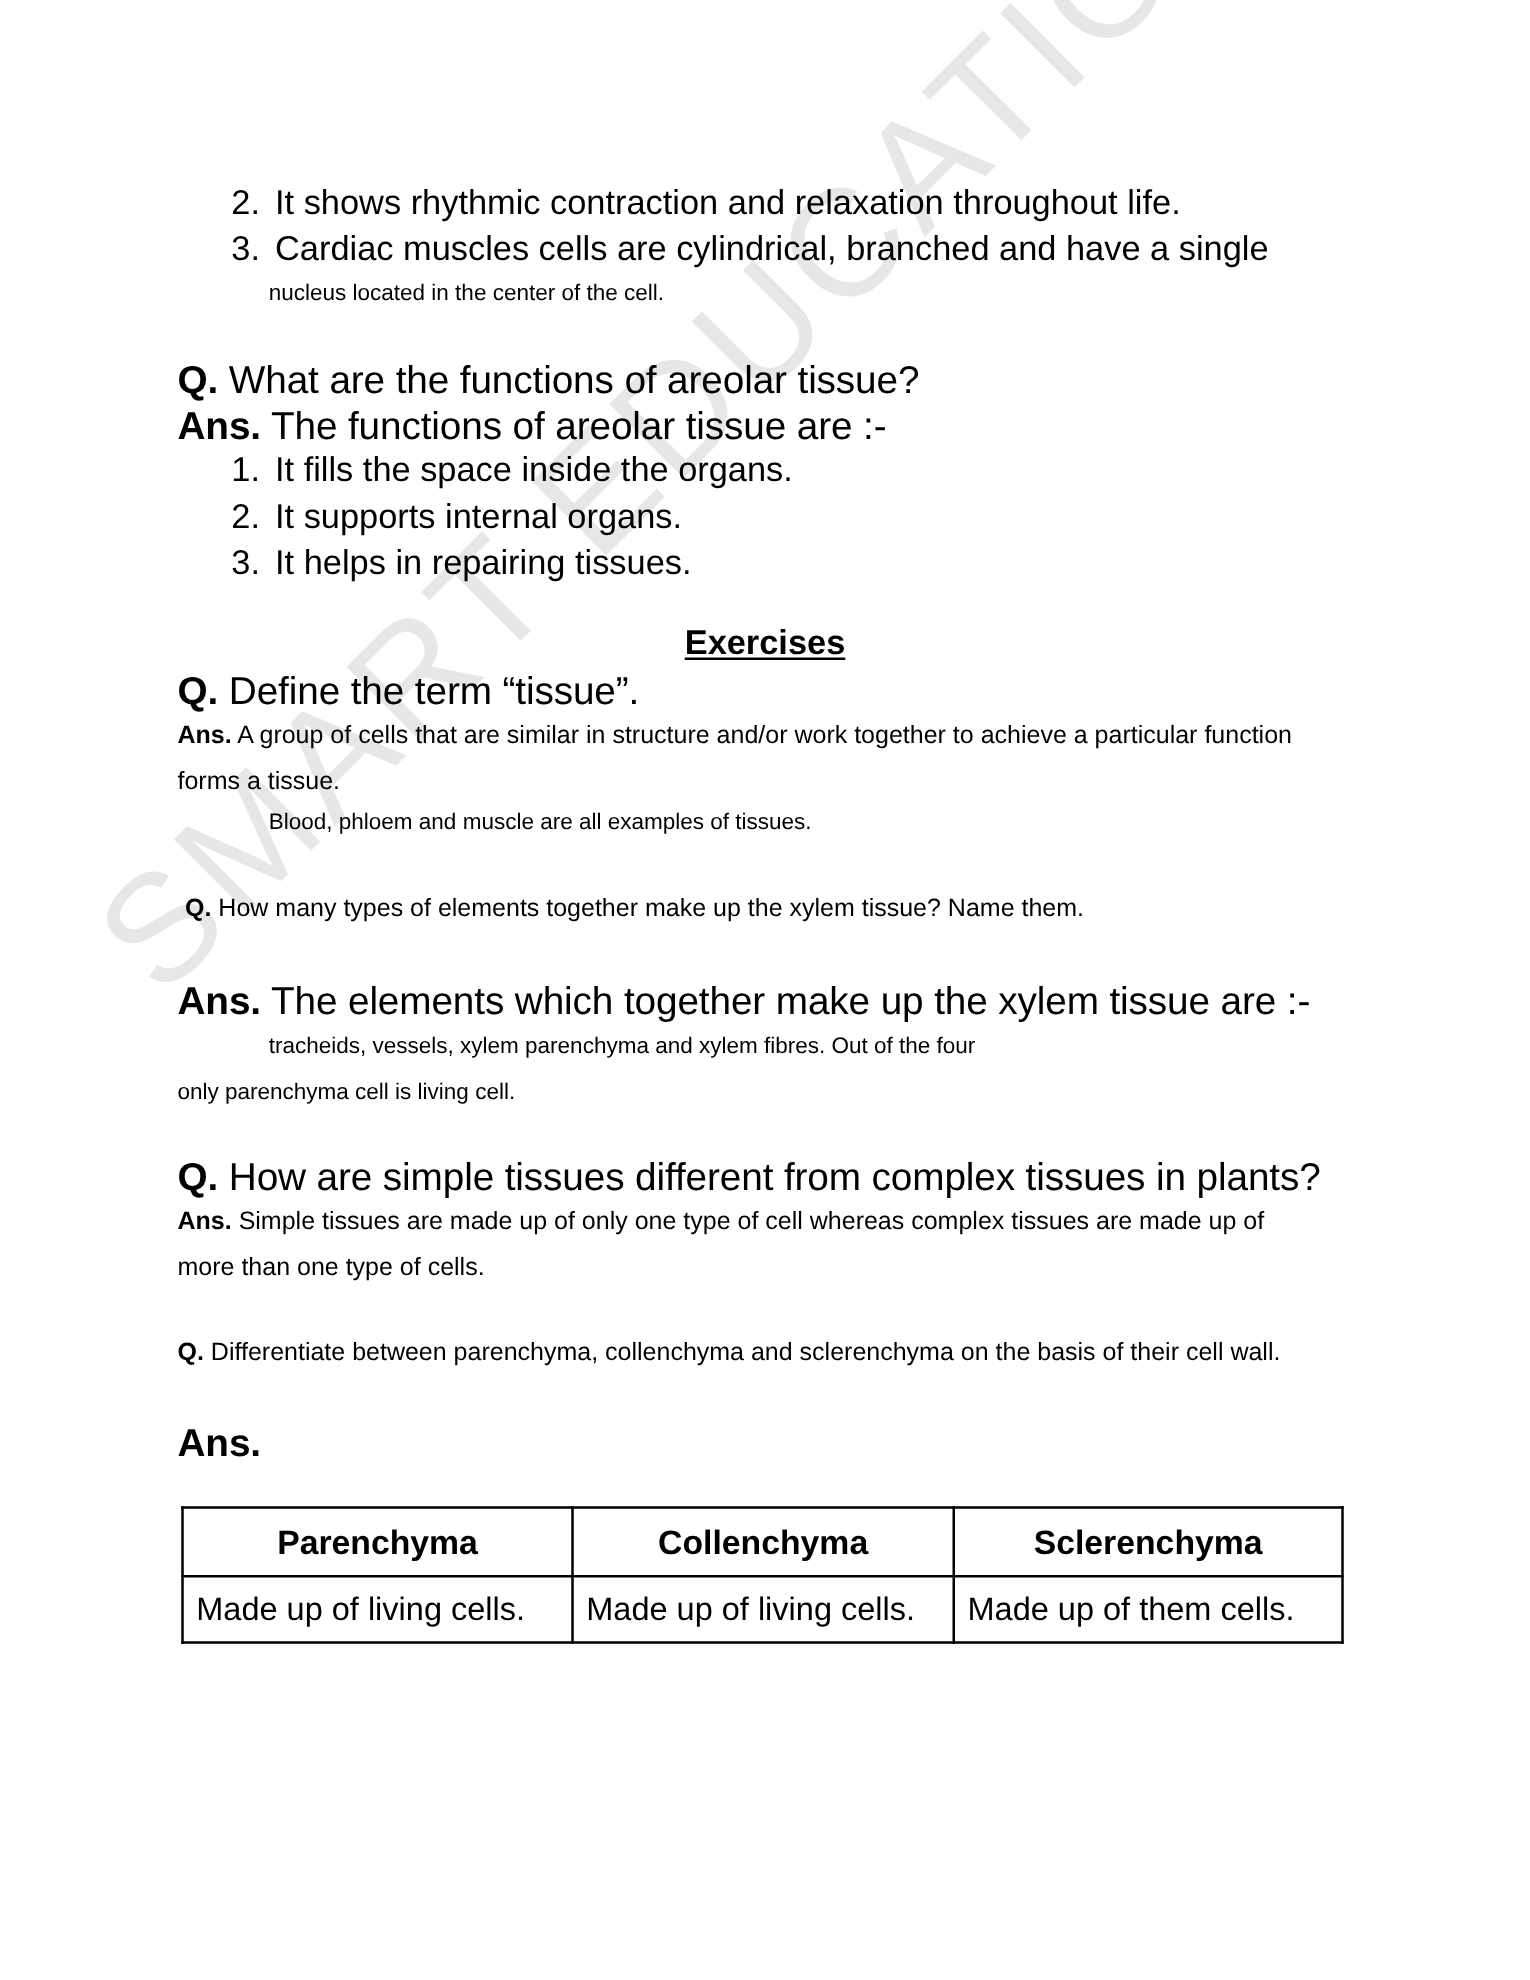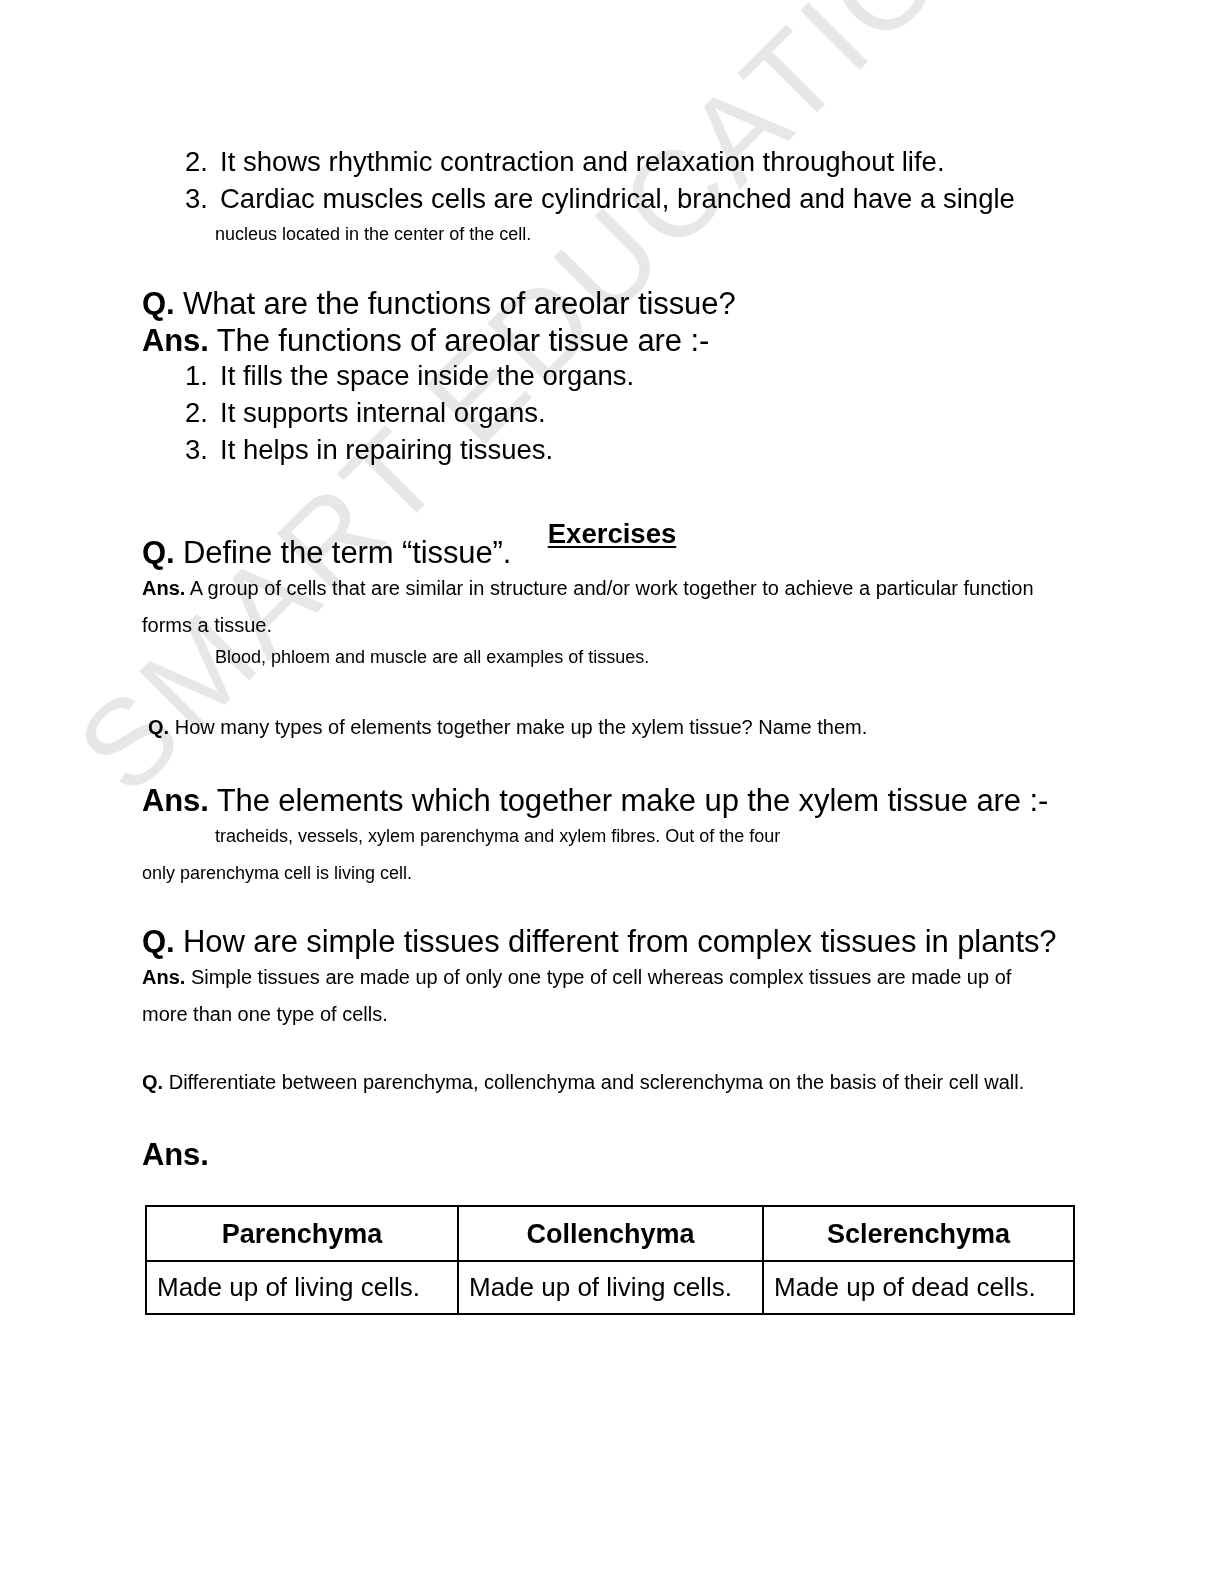--- a/index.html
+++ b/index.html
@@ -167,21 +167,21 @@
       <li>
         <span class="num">2.</span>
         <span class="txt">It supports internal organs.</span>
       </li>
       <li>
         <span class="num">3.</span>
         <span class="txt">It helps in repairing tissues.</span>
       </li>
     </ol>
 
-    <div class="center-head" style="top:498px;margin-top:20px;">Exercises</div>
+    <div class="center-head" style="top:498px;">Exercises</div>
 
     <div class="body-text" style="left:142px; top:534px;text-align:right;">
       <span class="bold">Q.</span><span> Define the term “tissue”.</span>
     </div>
     <div class="para" style="left:142px; top:570px;">
       <span class="bold">Ans.</span><span> A group of cells that are similar in structure and/or work together to achieve a particular function forms a tissue.</span>
     </div>
     <div class="indent-line" style="left:215px; top:639px;">Blood, phloem and muscle are all examples of tissues.</div>
 
     <div class="para" style="left:148px; top:709px;">
@@ -215,19 +215,19 @@
         <tr>
           <th>Parenchyma</th>
           <th>Collenchyma</th>
           <th>Sclerenchyma</th>
         </tr>
       </thead>
       <tbody>
         <tr>
           <td>Made up of living cells.</td>
           <td>Made up of living cells.</td>
-          <td>Made up of dead cells.</td>
+          <td>Made up of them cells.</td>
         </tr>
       </tbody>
     </table>
 
   </div>
 </div>
 
 </body></html>

